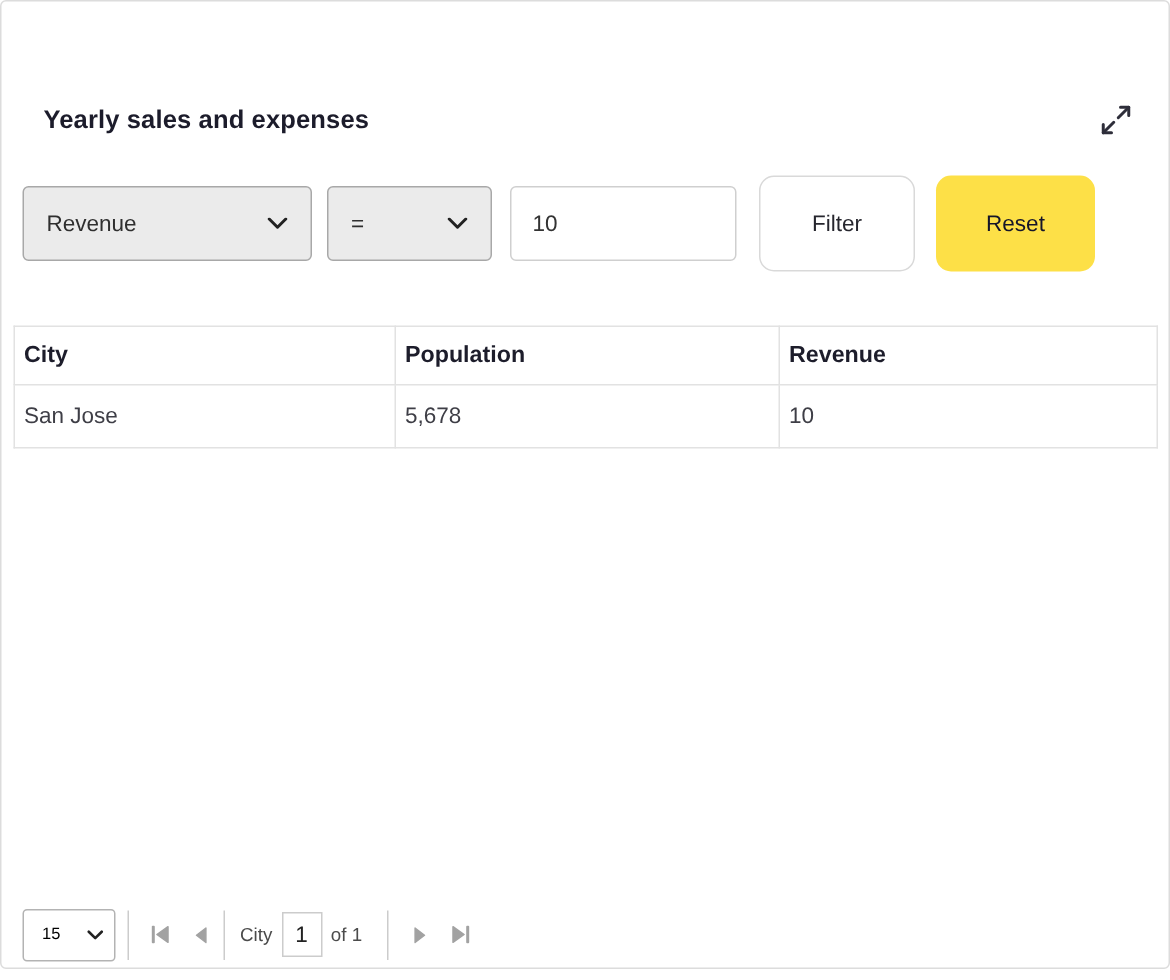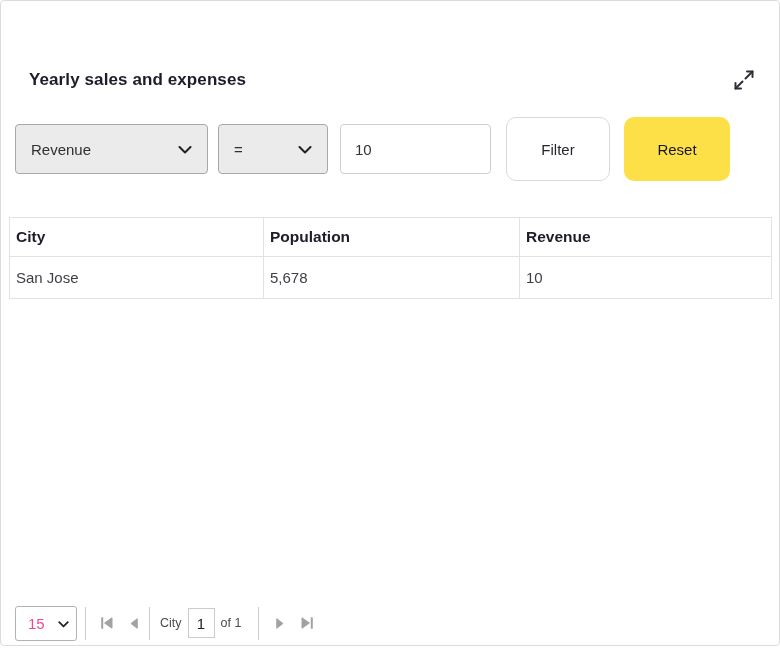--- a/index.html
+++ b/index.html
@@ -131,21 +131,21 @@
     align-items: center;
   }
   .pg-sel-wrap { position: relative; display: inline-block; }
   .pg-size {
     appearance: none; -webkit-appearance: none; -moz-appearance: none;
     width: 62px; height: 35px;
     background: #ffffff;
     border: 1px solid #b3b3b3;
     border-radius: 3px;
     font-family: "Liberation Sans", sans-serif;
-    font-size: 15px; color: #ec4899;
+    font-size: 11px; color: #000000;
     padding: 0 22px 0 12px;
   }
   .pg-sel-wrap .chev {
     position: absolute; right: 8px; top: 50%;
     transform: translateY(-50%);
     pointer-events: none;
   }
   .pg-divider {
     width: 1px; height: 33px;
     background: #cccccc;

